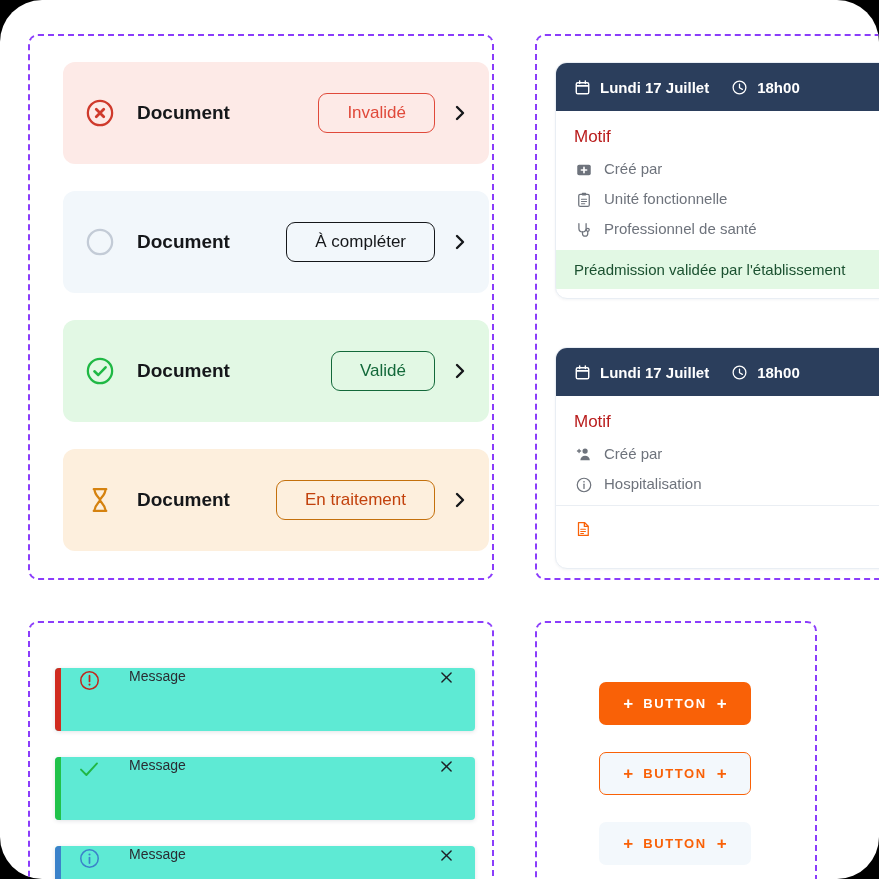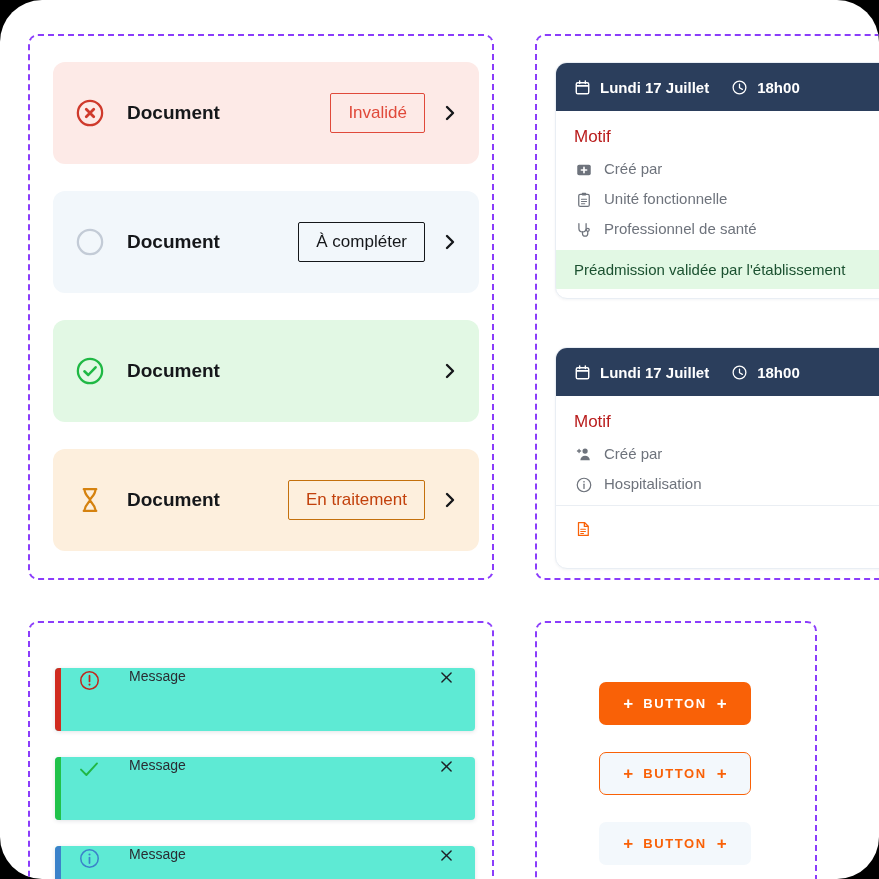--- a/index.html
+++ b/index.html
@@ -31,21 +31,21 @@
     box-sizing: border-box;
   }
   .panel-tl { left: 28px;  top: 34px;  width: 466px; height: 546px; }
   .panel-tr { left: 535px; top: 34px;  width: 360px; height: 546px; }
   .panel-bl { left: 28px;  top: 621px; width: 466px; height: 300px; }
   .panel-br { left: 535px; top: 621px; width: 282px; height: 300px; }
 
   
   .doc-list {
     position: absolute;
-    left: 53px;
+    left: 63px;
     top: 62px;
     width: 426px;
   }
   .doc-row {
     display: flex;
     align-items: center;
     height: 102px;
     border-radius: 12px;
     margin-bottom: 27px;
     padding: 0 22px 0 20px;
@@ -66,23 +66,23 @@
   }
   .doc-label {
     margin-left: 20px;
     font-size: 19px;
     font-weight: bold;
     color: #15171a;
     flex: 1 1 auto;
   }
   .badge {
     border: 1.6px solid;
-    border-radius: 2px;
+    border-radius: 9px;
     font-size: 17px;
-    padding: 9px 17px;
+    padding: 9px 28px;
     white-space: nowrap;
     background: transparent;
     font-family: "Liberation Sans", sans-serif;
   }
   .badge.b-invalide     { color: #e0493a; border-color: #e0493a; }
   .badge.b-acompleter   { color: #15171a; border-color: #15171a; }
   .badge.b-valide       { color: #13693a; border-color: #13693a; }
   .badge.b-entraitement { color: #c2410c; border-color: #c4700c; }
 
   .chev {
@@ -294,20 +294,21 @@
     </div>
 
     <div class="doc-row valide">
       <span class="doc-icon">
         <svg width="32" height="32" viewBox="0 0 24 24" fill="none">
           <circle cx="12" cy="12" r="9.1" stroke="#1fb844" stroke-width="1.7"></circle>
           <path d="M7.8 12.2 L10.7 15 L16.2 9.2" stroke="#1fb844" stroke-width="1.9" stroke-linecap="round" stroke-linejoin="round"></path>
         </svg>
       </span>
       <span class="doc-label">Document</span>
+      <span class="badge b-valide">Validé</span>
       <span class="chev">
         <svg width="14" height="22" viewBox="0 0 14 22" fill="none">
           <path d="M4 5 L10 11 L4 17" stroke="#15171a" stroke-width="2.4" stroke-linecap="round" stroke-linejoin="round"></path>
         </svg>
       </span>
     </div>
 
     <div class="doc-row entraitement">
       <span class="doc-icon">
         <svg width="30" height="30" viewBox="0 0 24 24" fill="none">

